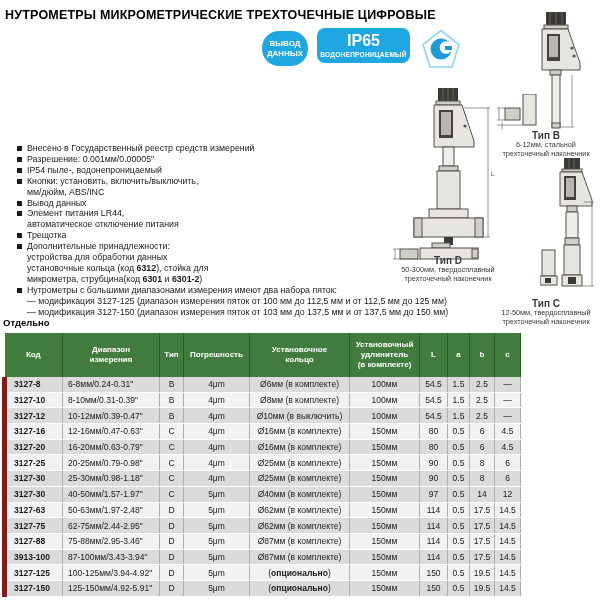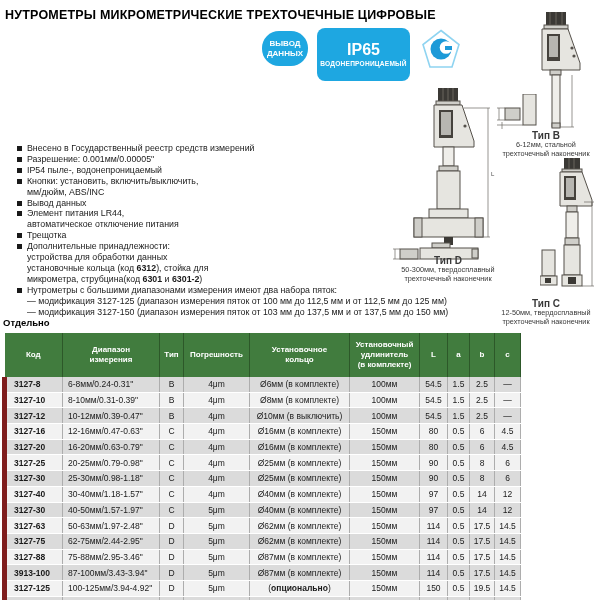--- a/index.html
+++ b/index.html
@@ -3,21 +3,21 @@
 <meta charset="utf-8">
 <style>
   html,body{margin:0;padding:0;background:#fff;}
   #page{position:relative;width:600px;height:600px;background:#fff;overflow:hidden;
         font-family:"Liberation Sans",sans-serif;color:#1a1a1a;}
   .title{position:absolute;left:5px;top:8px;font-size:12.5px;font-weight:bold;color:#000;letter-spacing:.2px;}
   
   .badge{position:absolute;background:#1ea7e1;color:#fff;font-weight:bold;display:flex;
          flex-direction:column;align-items:center;justify-content:center;text-align:center;}
   .badge-data{left:262px;top:31px;width:46px;height:35px;border-radius:17px;font-size:8px;line-height:9.5px;}
-  .badge-ip{left:317px;top:28px;width:93px;height:53px;border-radius:8px;}
+  .badge-ip{left:317px;top:28px;width:93px;height:35px;border-radius:8px;}
   .badge-ip .bt{font-size:16px;line-height:16px;}
   .badge-ip .bs{font-size:6.6px;letter-spacing:.2px;margin-top:2px;}
   .cert{position:absolute;left:421px;top:29px;}
   
   .features{position:absolute;left:17px;top:143px;width:560px;}
   .feature-item{display:flex;margin-bottom:0;}
   .bullet-square{width:5px;height:5px;background:#1a1a1a;margin:3px 5px 0 0;flex:none;}
   .fline{font-size:8.8px;line-height:10.9px;white-space:nowrap;}
   .fline b{font-weight:bold;}
   
@@ -345,32 +345,20 @@
           <td class="c1">25-30мм/0.98-1.18"</td>
           <td class="c2">C</td>
           <td class="c3">4μm</td>
           <td class="c4">Ø25мм (в комплекте)</td>
           <td class="c5">150мм</td>
           <td class="c6">90</td>
           <td class="c7">0.5</td>
           <td class="c8">8</td>
           <td class="c9">6</td>
         </tr>
-        <tr class="even">
-          <td class="c0">3127-40</td>
-          <td class="c1">30-40мм/1.18-1.57"</td>
-          <td class="c2">C</td>
-          <td class="c3">4μm</td>
-          <td class="c4">Ø40мм (в комплекте)</td>
-          <td class="c5">150мм</td>
-          <td class="c6">97</td>
-          <td class="c7">0.5</td>
-          <td class="c8">14</td>
-          <td class="c9">12</td>
-        </tr>
         <tr class="odd">
           <td class="c0">3127-30</td>
           <td class="c1">40-50мм/1.57-1.97"</td>
           <td class="c2">C</td>
           <td class="c3">5μm</td>
           <td class="c4">Ø40мм (в комплекте)</td>
           <td class="c5">150мм</td>
           <td class="c6">97</td>
           <td class="c7">0.5</td>
           <td class="c8">14</td>

